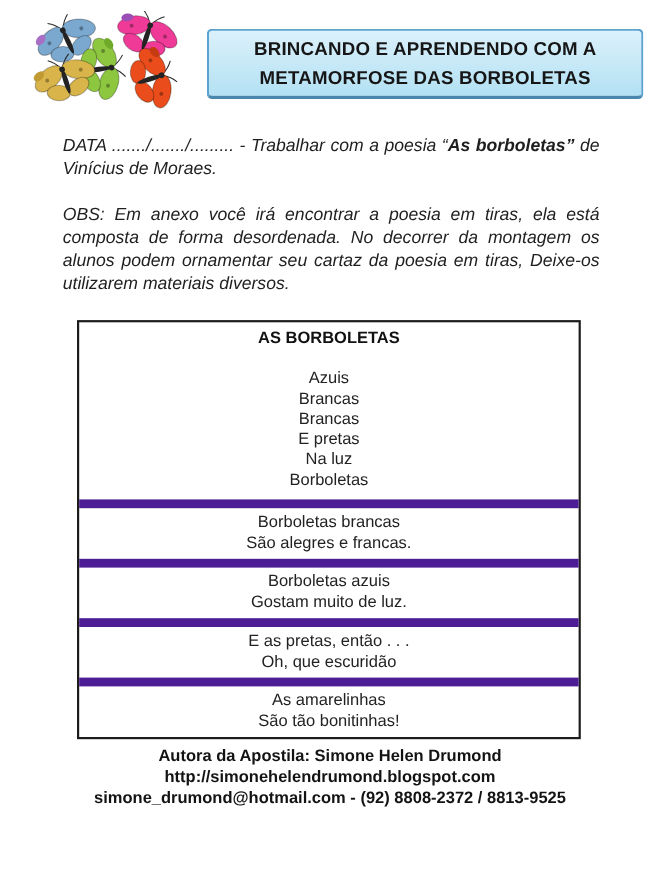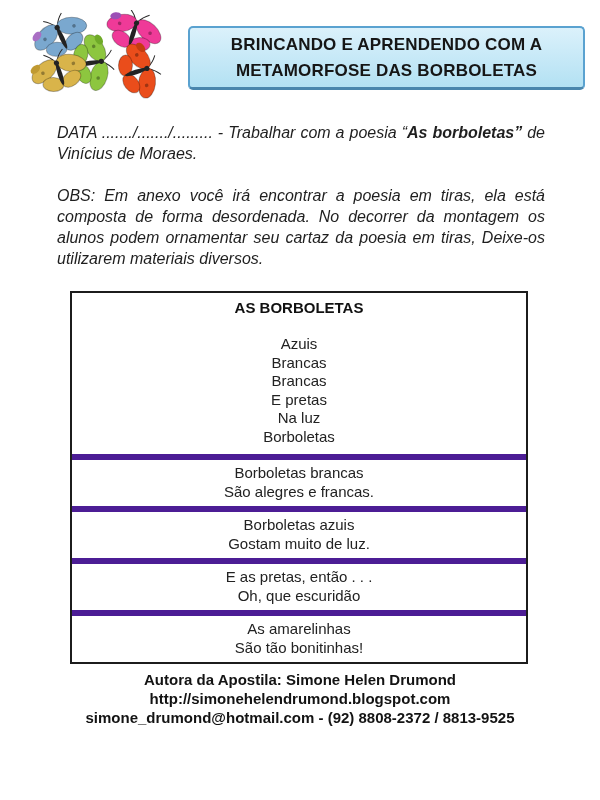--- a/index.html
+++ b/index.html
@@ -30,21 +30,21 @@
   .bodytext p {
     font-size:16px; line-height:21px; text-align:justify; margin-bottom:21px;font-style:italic;
   }
   .bodytext p b { font-weight:bold; }
   
   .poem-table {
     margin:22px 0 0 13px; width:458px;
     border:2px solid #1c1c1c;
     text-align:center; font-size:15px; line-height:18.5px; color:#222;
   }
-  .poem-row { border-top:6px solid #4c1d95; padding:4px 0 5px; }
+  .poem-row { border-top:8px solid #4c1d95; padding:4px 0 5px; }
   .poem-row.first { border-top:none; padding:6px 0 8px; }
   .poem-title { font-weight:bold; font-size:15px; line-height:18px; margin-bottom:18px; color:#111; }
   
   .footer { margin-top:6px; text-align:center; font-weight:bold; font-size:15px; line-height:19px; color:#131313; }
 </style>
 </head>
 <body>
 
 <div class="page">
 

